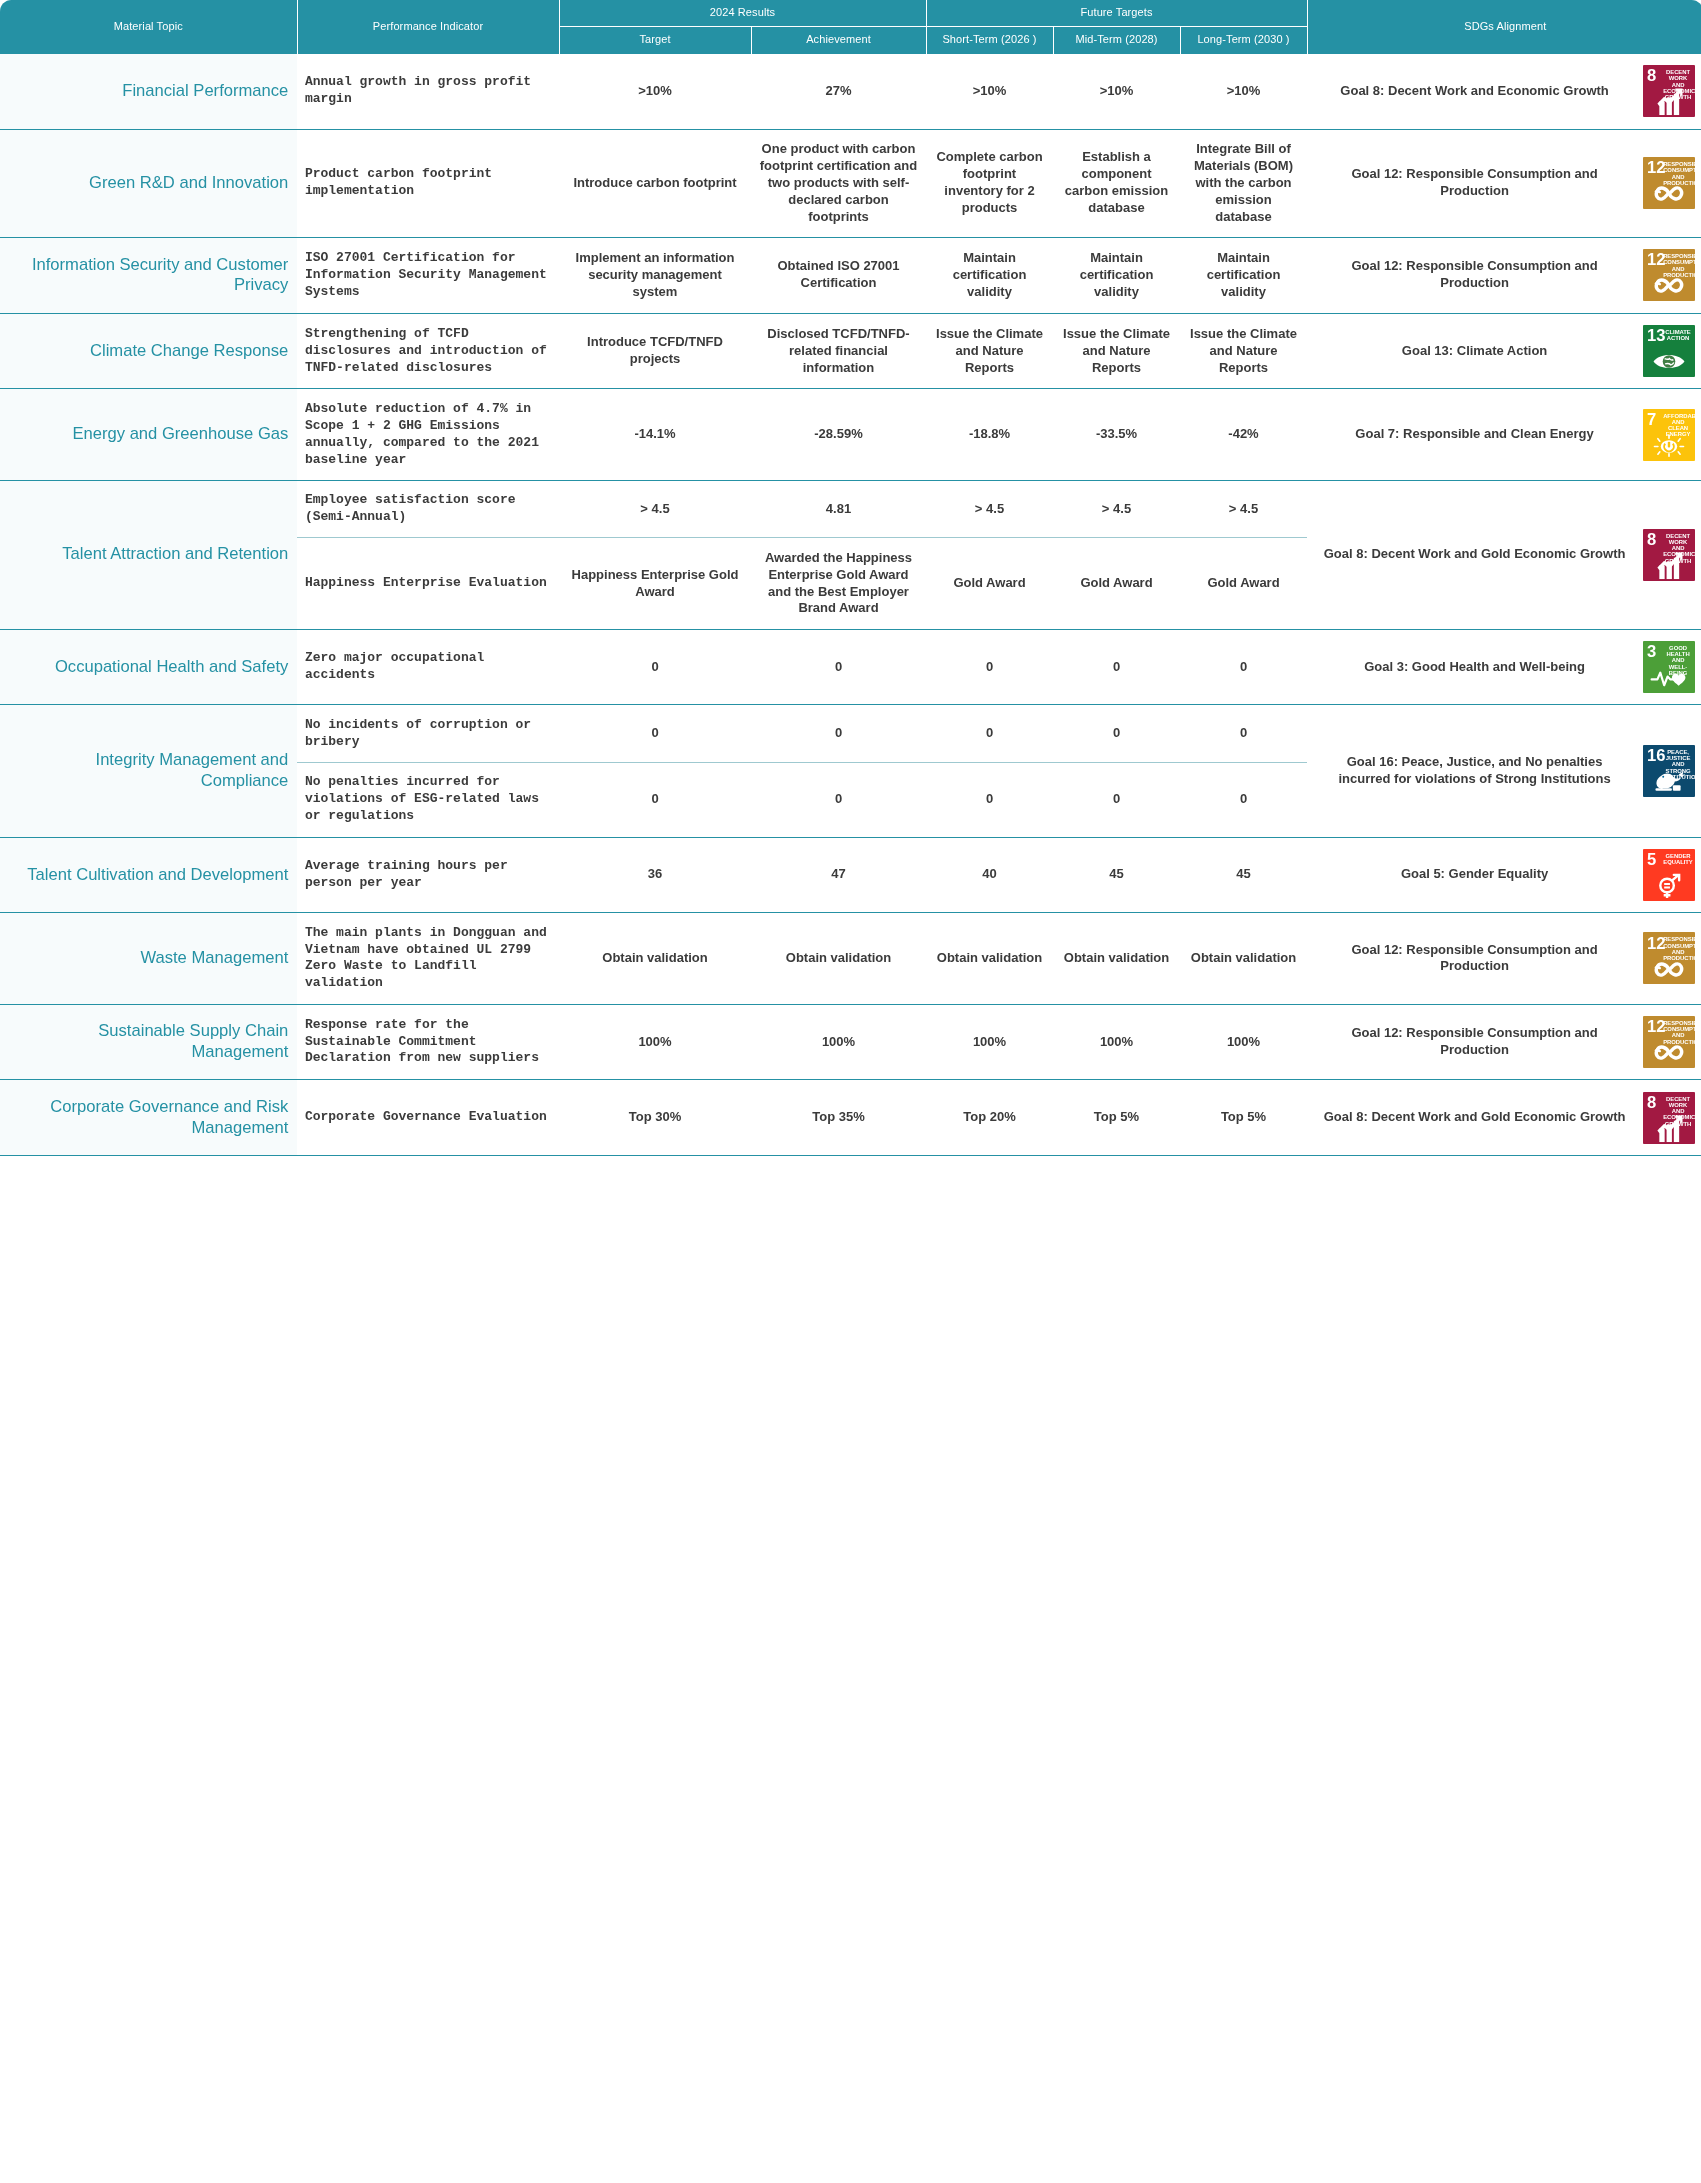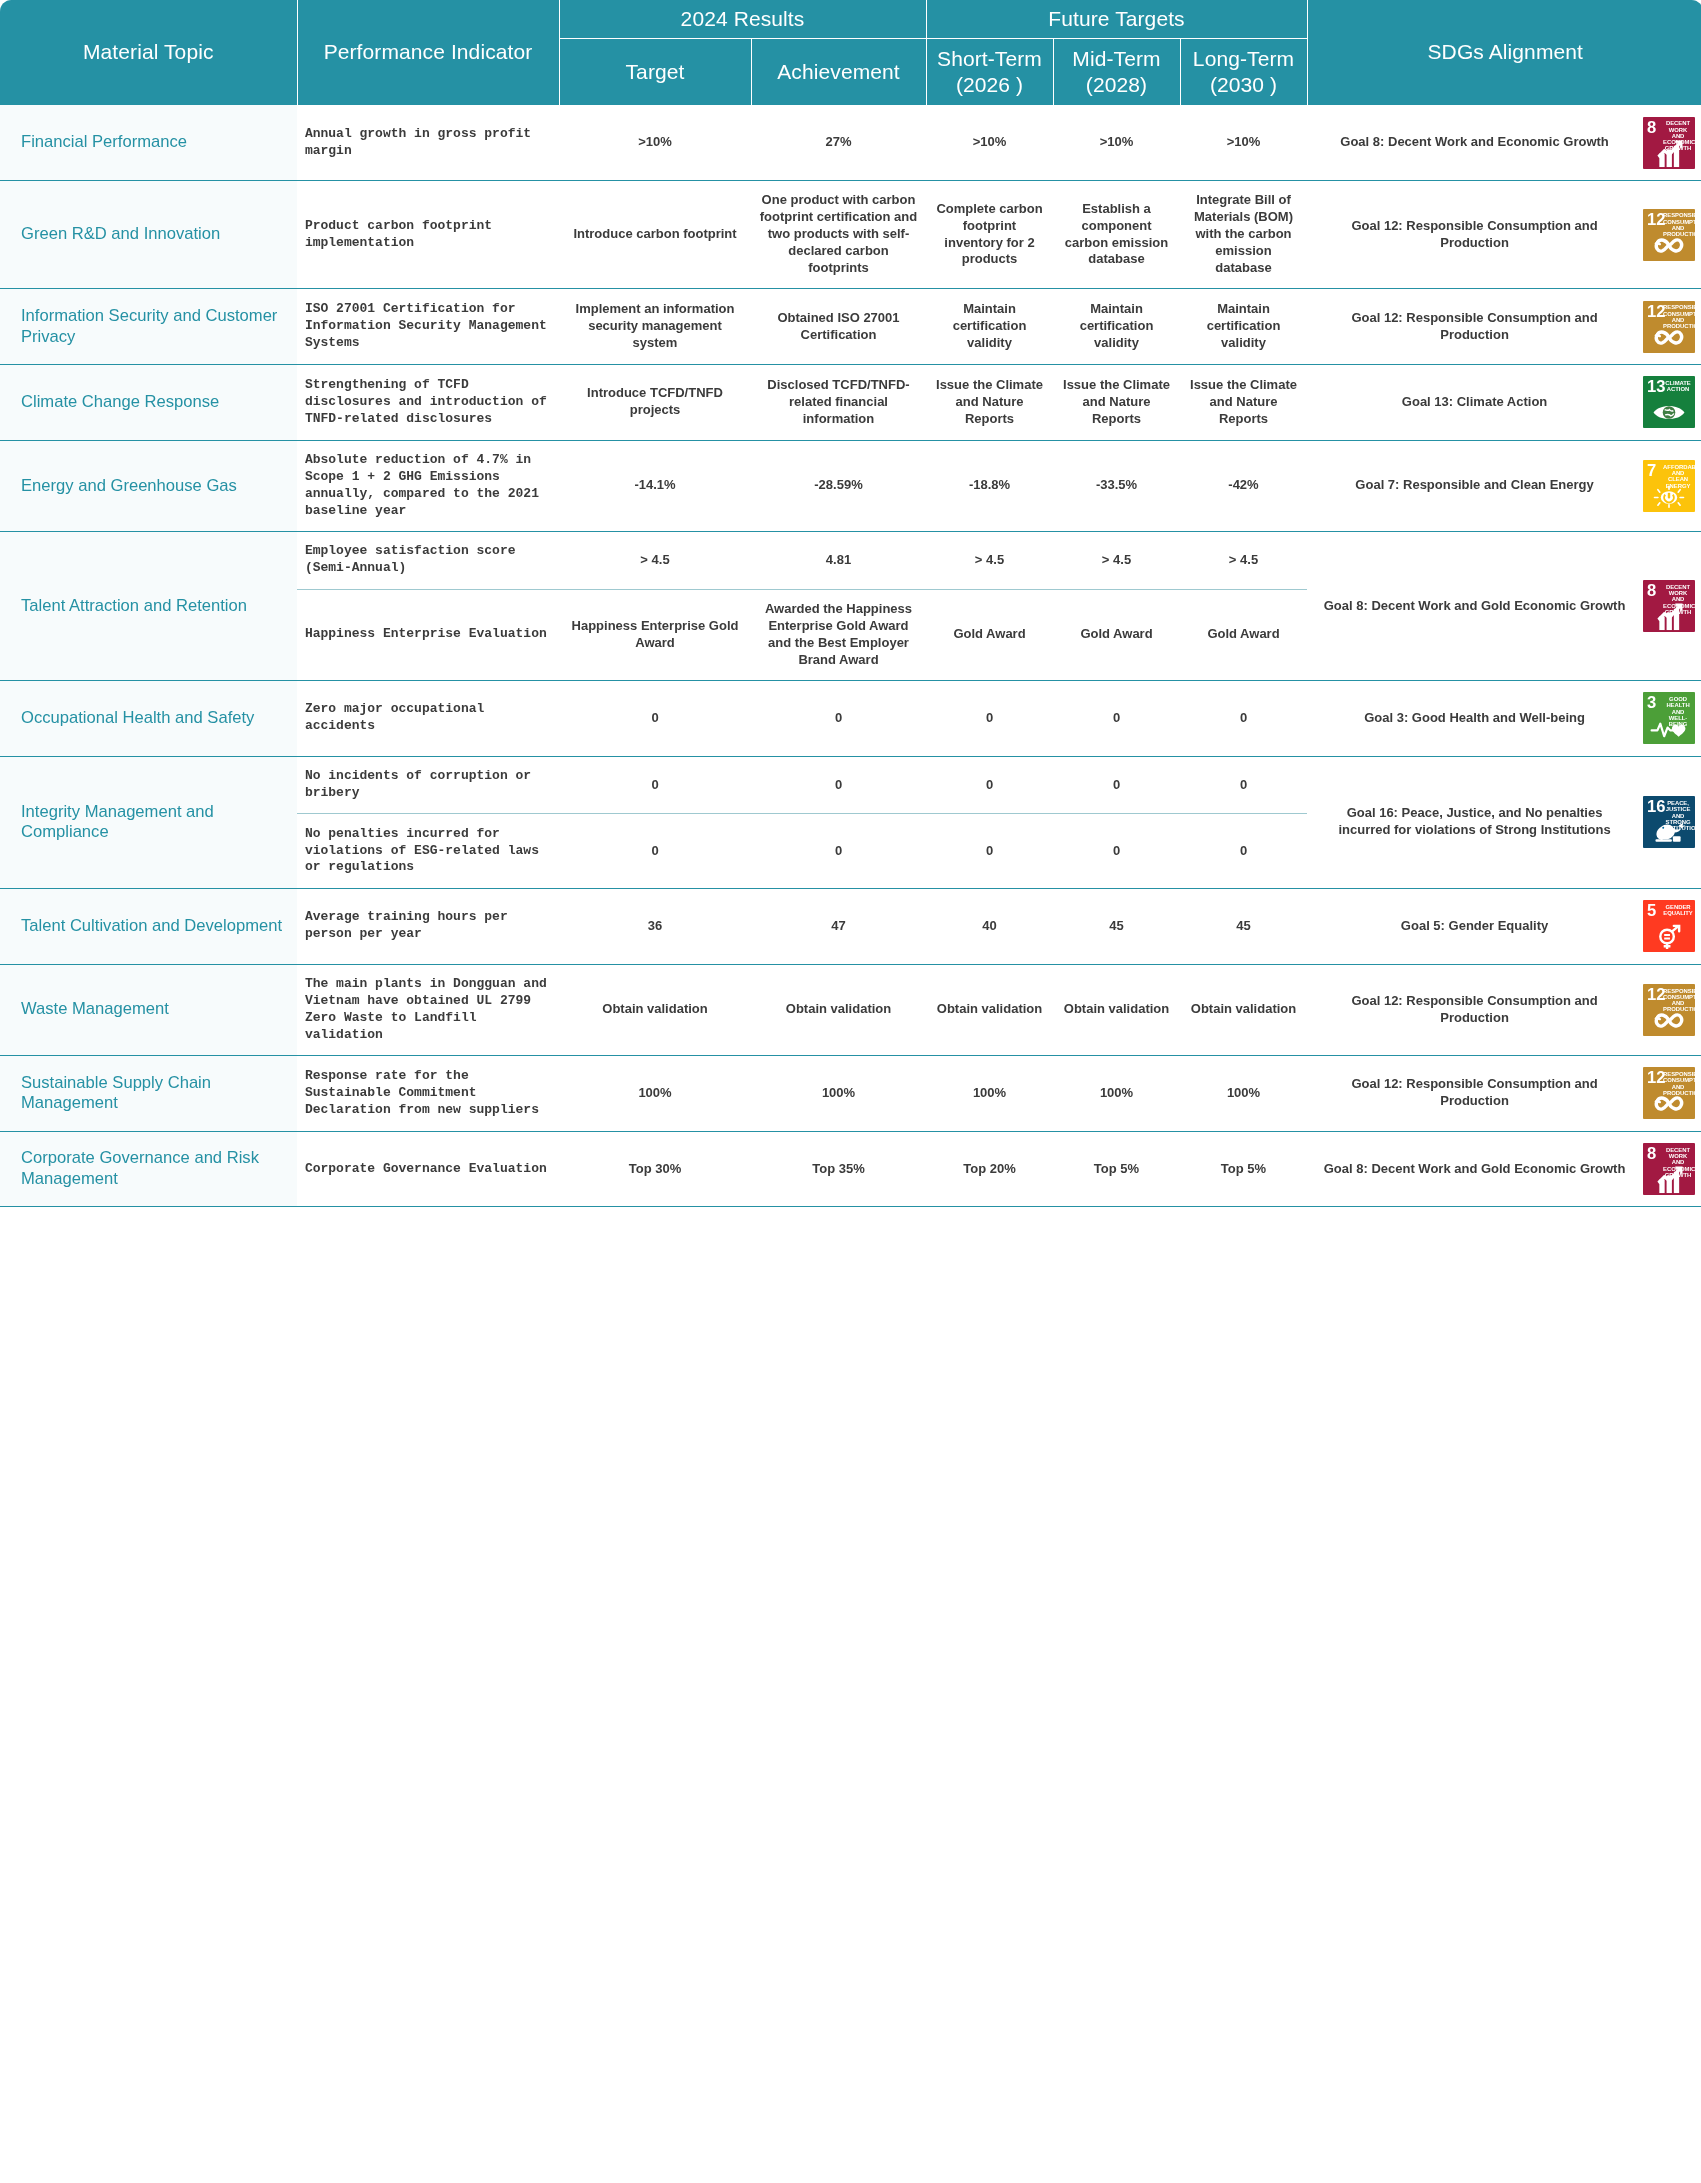--- a/index.html
+++ b/index.html
@@ -16,21 +16,21 @@
     width: 1702px;
     border-collapse: collapse;
     table-layout: fixed;
   }
 
   
   thead th {
     background: #2591a4;
     color: #ffffff;
     font-weight: 400;
-    font-size: 21px;
+    font-size: 11px;
     line-height: 1.25;
     text-align: center;
     vertical-align: middle;
     padding: 6.1px 4.4px;
     border-right: 1.3px solid #ffffff;
     letter-spacing: 0.1px;
   }
   thead th.last { border-right: none; }
   thead tr.sub th { border-top: 1.3px solid #ffffff; }
   thead th.rnd-tl { border-top-left-radius: 11.4px; }
@@ -49,21 +49,21 @@
   }
   tbody tr.sub td { border-top: 1.3px solid #9fc9d0; }
   tbody tr:last-child td { border-bottom: 1.7px solid #2591a4; }
 
   td.topic {
     background: #f7fbfc;
     color: #2591a4;
     font-weight: 400;
     font-size: 16.6px;
     line-height: 1.25;
-    text-align: left;
+    text-align: right;
     padding-left: 21px;
     padding-right: 8.7px;
   }
   td.kpi { text-align: left; font-family: Liberation Mono, monospace; }
   td.val { text-align: center; }
   td.sdg {
     text-align: left;
     padding-left: 15px;
     padding-right: 7.9px;
   }

